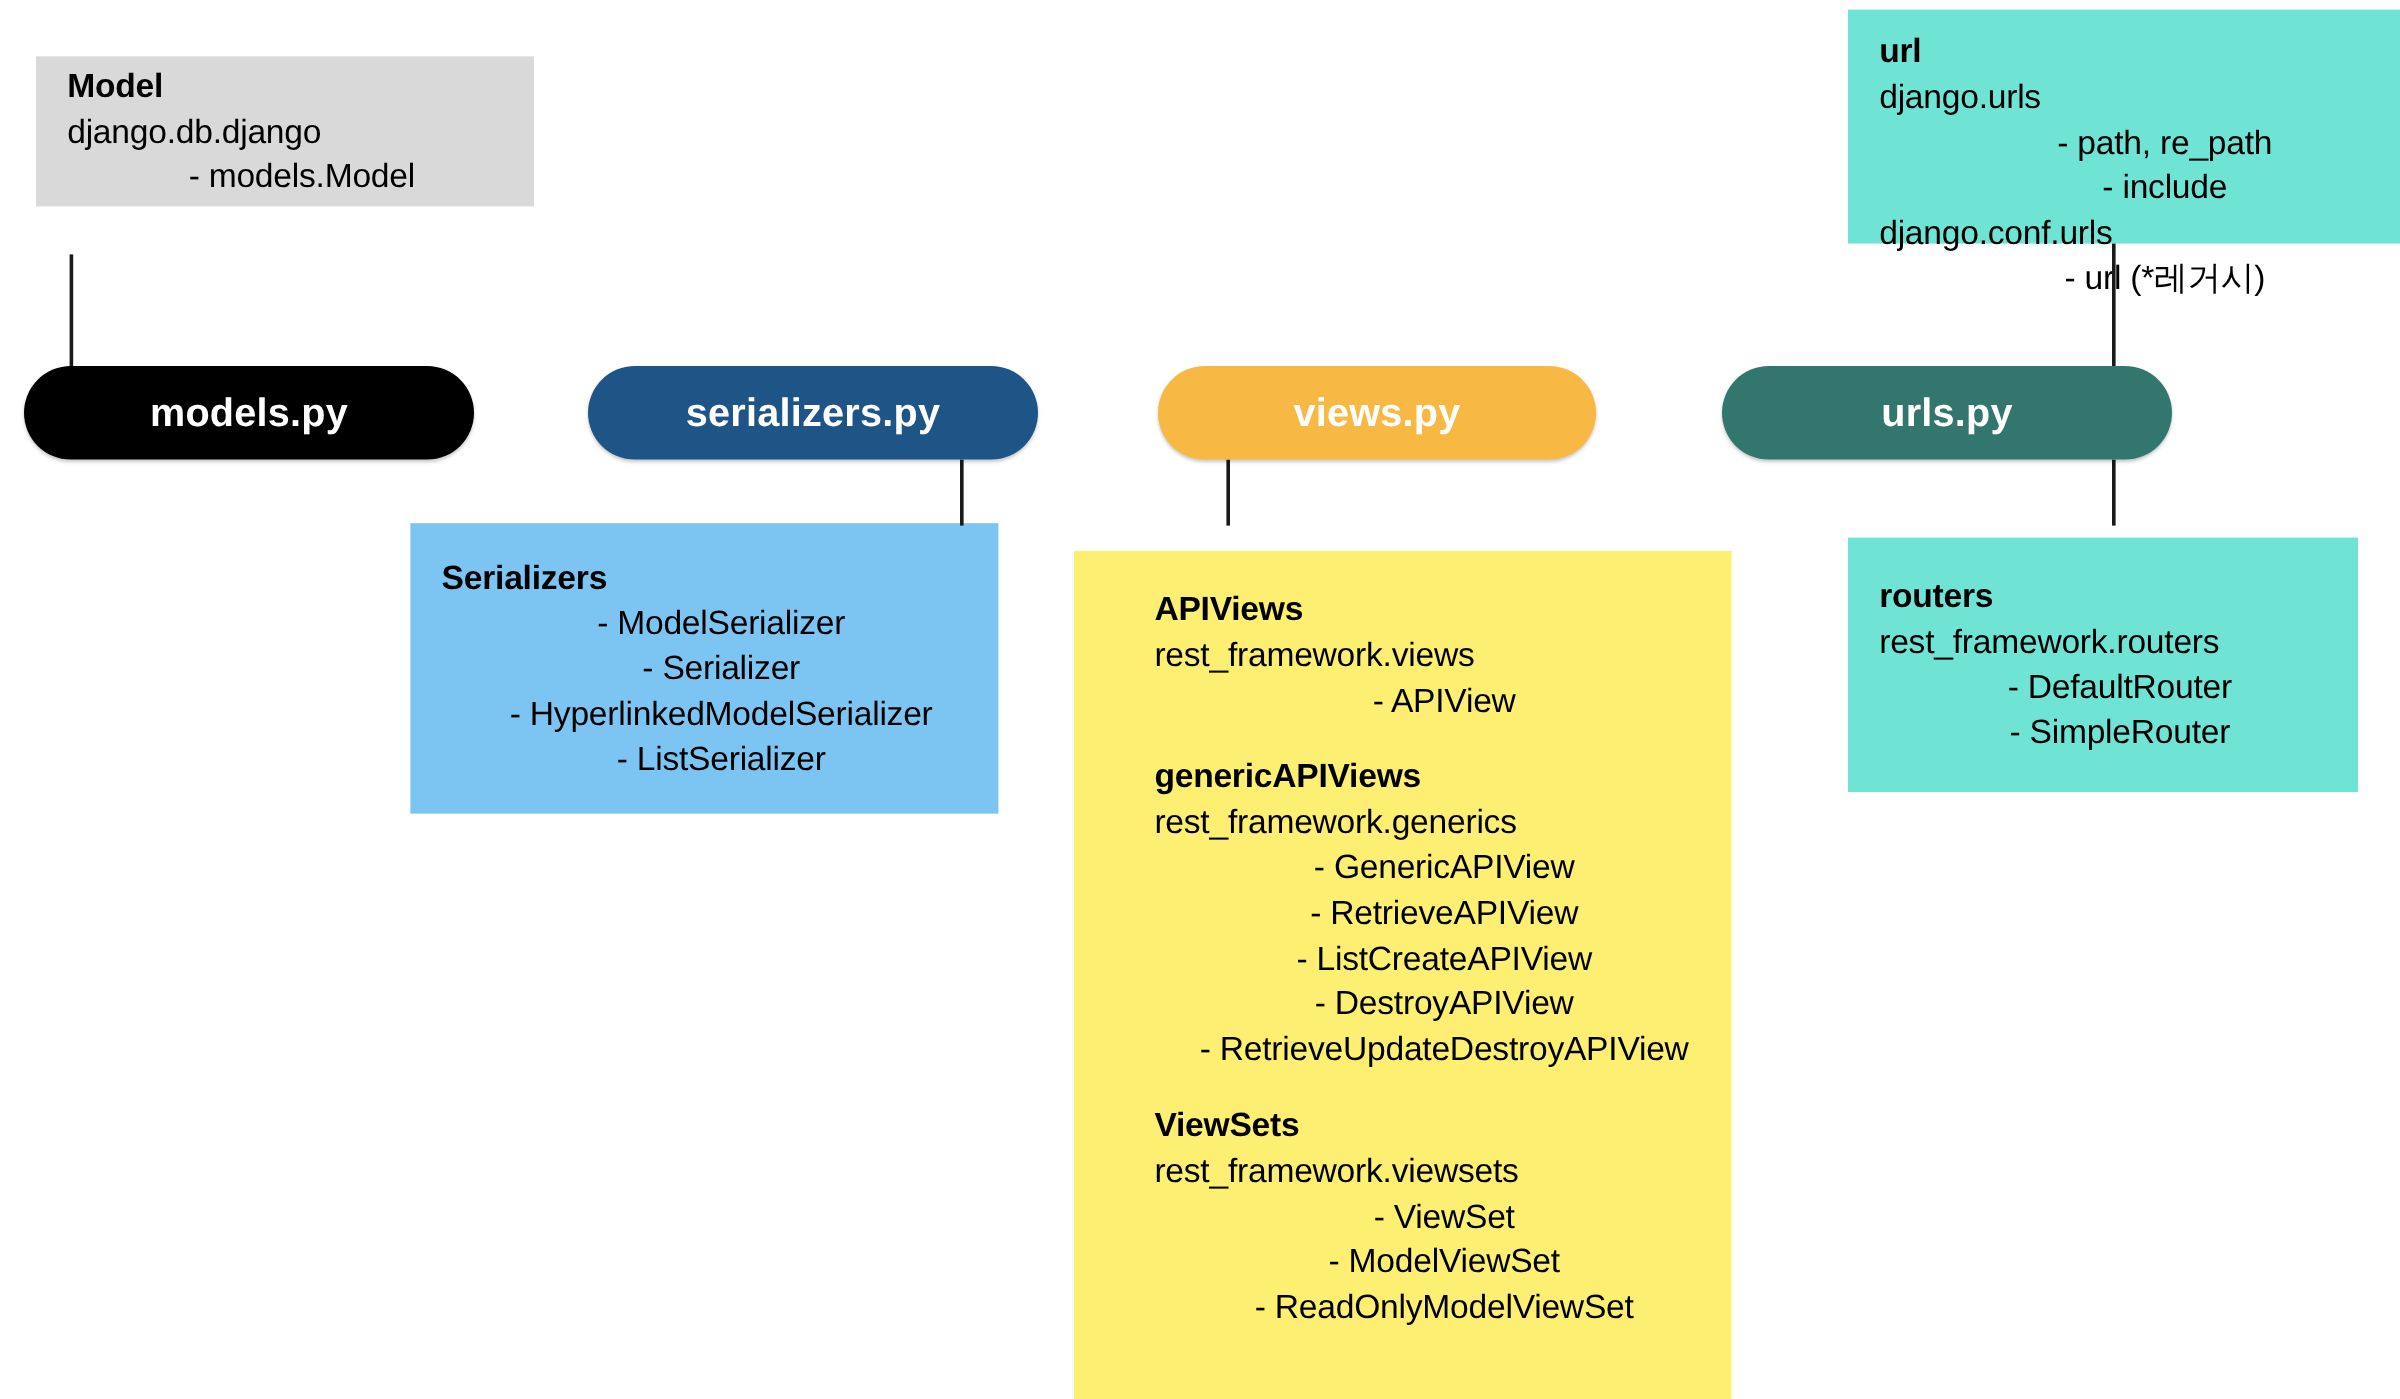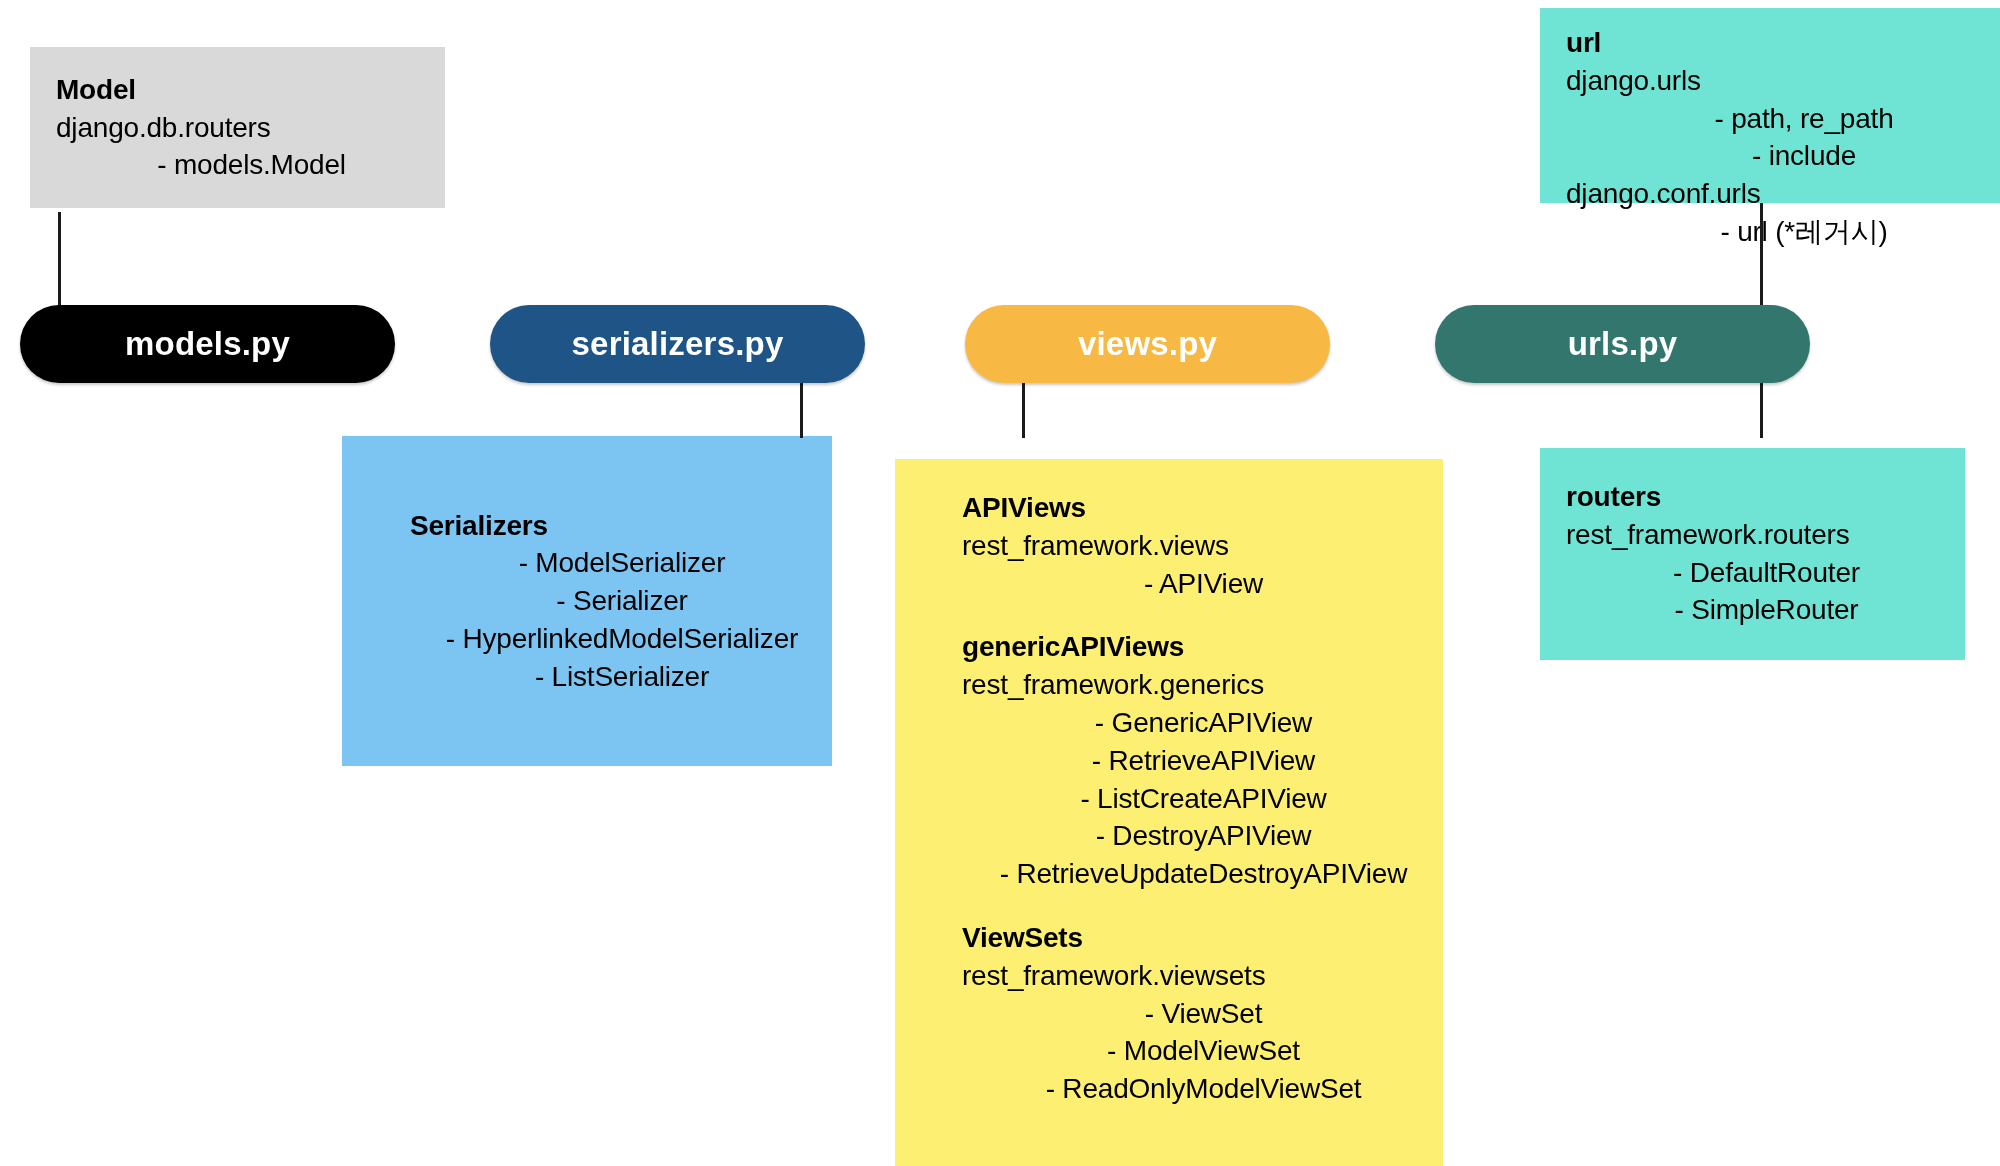--- a/index.html
+++ b/index.html
@@ -52,39 +52,38 @@
   }
   .group-gap {
     height: 26px;
   }
 
   
   #box-model {
     left: 30px;
     top: 47px;
     width: 415px;
-    height: 161px;
+    height: 125px;
     background: #d9d9d9;
   }
   #box-url {
     left: 1540px;
     top: 8px;
     width: 500px;
     height: 195px;
     background: #6fe4d4;
     justify-content: flex-start;
     padding-top: 16px;
   }
   #box-serializers {
     left: 342px;
     top: 436px;
     width: 490px;
-    height: 330px;
+    height: 242px;
     background: #7cc4f2;
-    padding-left: 42px;
   }
   #box-views {
     left: 895px;
     top: 459px;
     width: 548px;
     height: 730px;
     background: #fcef72;
     justify-content: flex-start;
     padding-top: 30px;
     padding-left: 41px;
@@ -133,21 +132,21 @@
   #conn-urls-routers   { left: 1760px; top: 383px; height: 55px; }
 </style>
 </head>
 <body>
 
 <div id="canvas">
 
   <div class="box" id="box-model">
     <div class="box-inner">
       <div class="title">Model</div>
-      <div class="module">django.db.routers</div>
+      <div class="module">django.db.django</div>
       <div class="entry">- models.Model</div>
     </div>
   </div>
 
   <div class="box" id="box-url">
     <div class="box-inner">
       <div class="title">url</div>
       <div class="module">django.urls</div>
       <div class="entry">- path, re_path</div>
       <div class="entry">- include</div>

